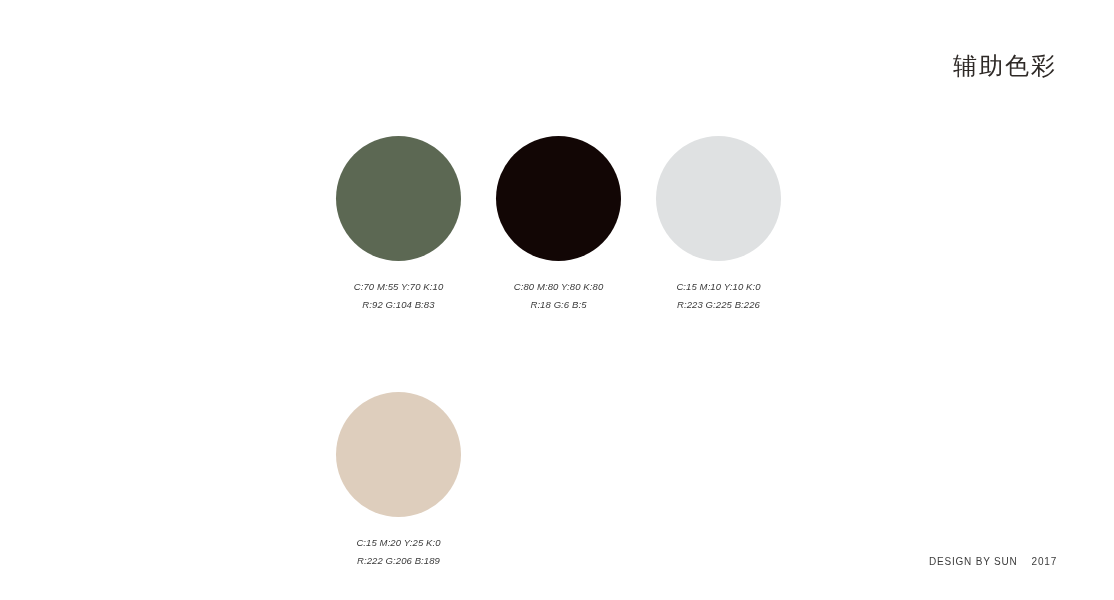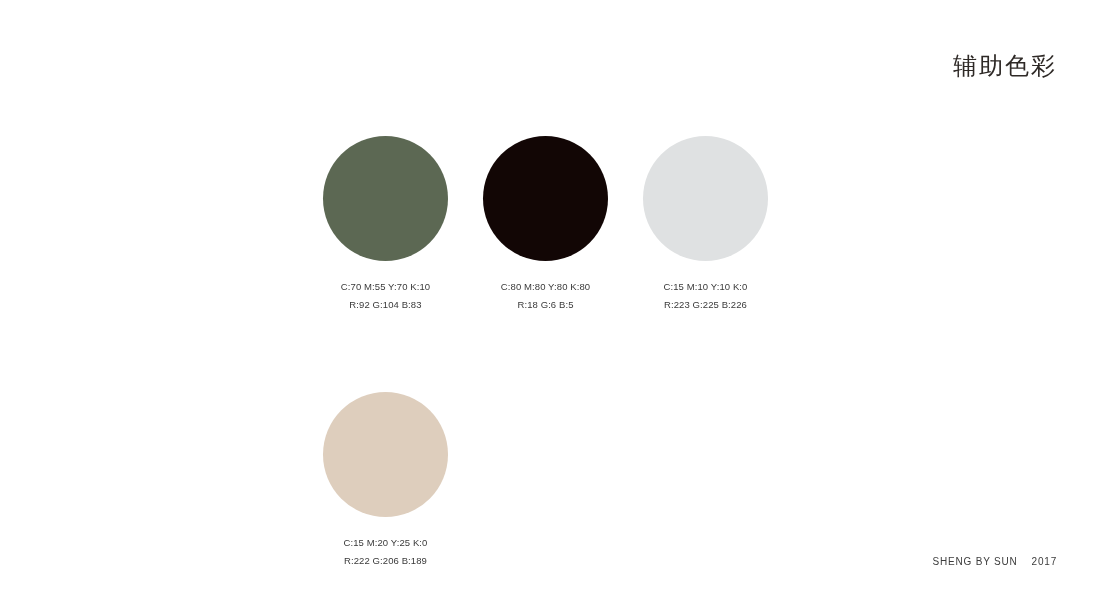--- a/index.html
+++ b/index.html
@@ -54,26 +54,27 @@
     font-size: 24px;
     letter-spacing: 2px;
     color: #2e2926;
     font-family: "DejaVu Sans", sans-serif;
     white-space: nowrap;
   }
 
   
   .swatch-grid {
     position: absolute;
-    left: 323px;
+    left: 336px;
     top: 136px;
     display: grid;
     grid-template-columns: repeat(3, 125px);
     grid-column-gap: 35px;
     grid-row-gap: 78px;
+    font-style: italic;
   }
   .swatch {
     width: 125px;
     display: flex;
     flex-direction: column;
     align-items: center;
   }
   .swatch-circle {
     width: 125px;
     height: 125px;
@@ -149,17 +150,17 @@
       <div class="swatch-circle" style="background-color: rgb(222, 206, 189);"></div>
       <div class="swatch-labels">
         <div class="swatch-cmyk">C:15 M:20 Y:25 K:0</div>
         <div class="swatch-rgb">R:222 G:206 B:189</div>
       </div>
     </div>
 
   </div>
 
   <div class="footer">
-    <div class="footer-credit">SHENG BY SUN</div>
+    <div class="footer-credit">DESIGN BY SUN</div>
     <div class="footer-year">2017</div>
   </div>
 
 </div>
 
 </body></html>

